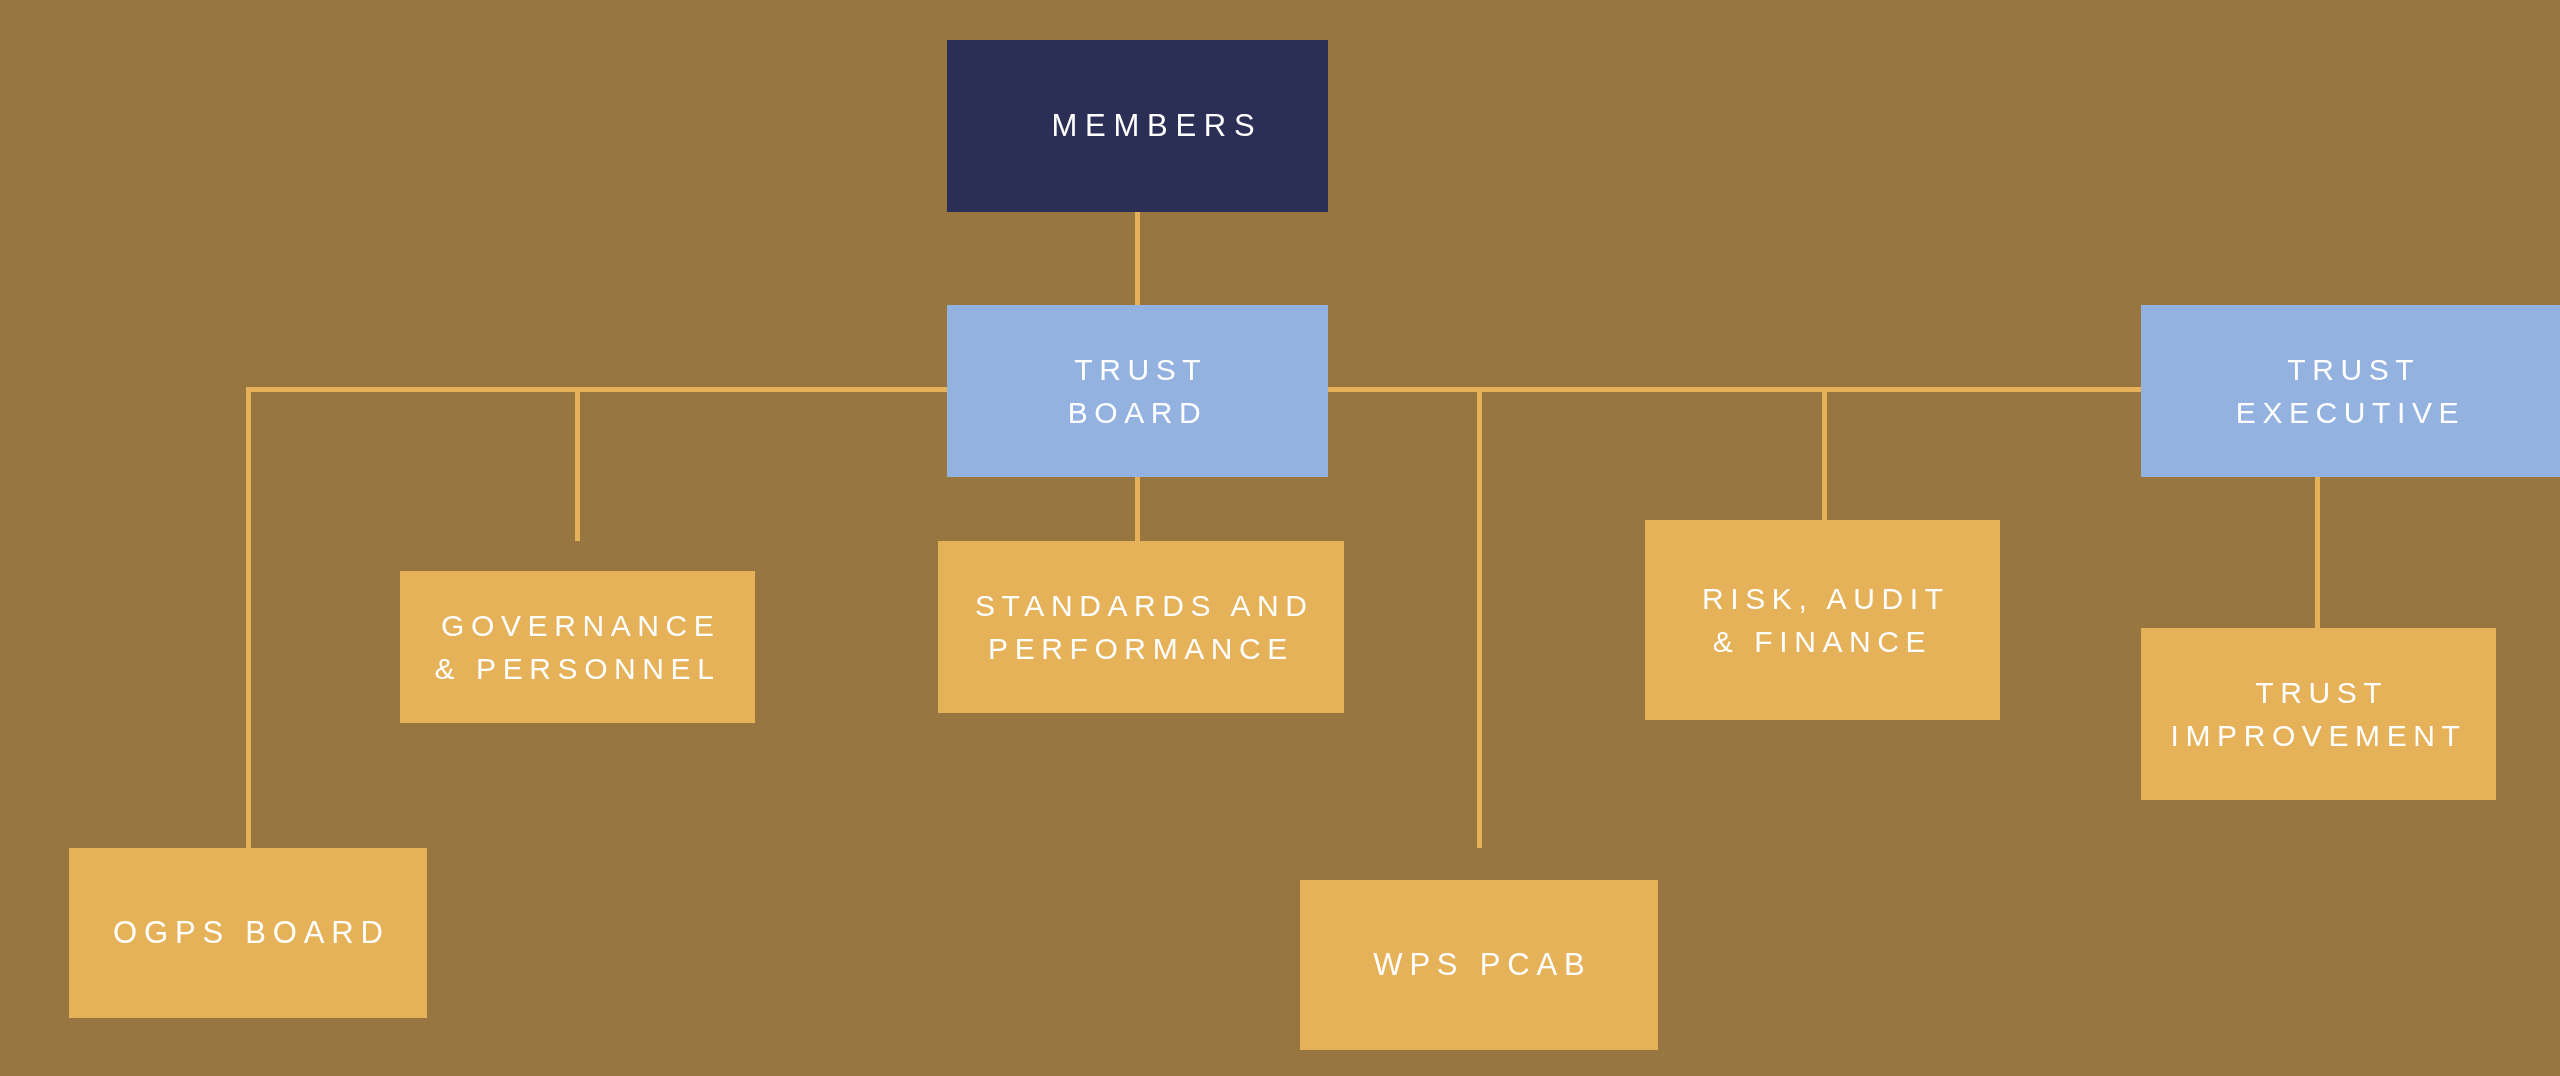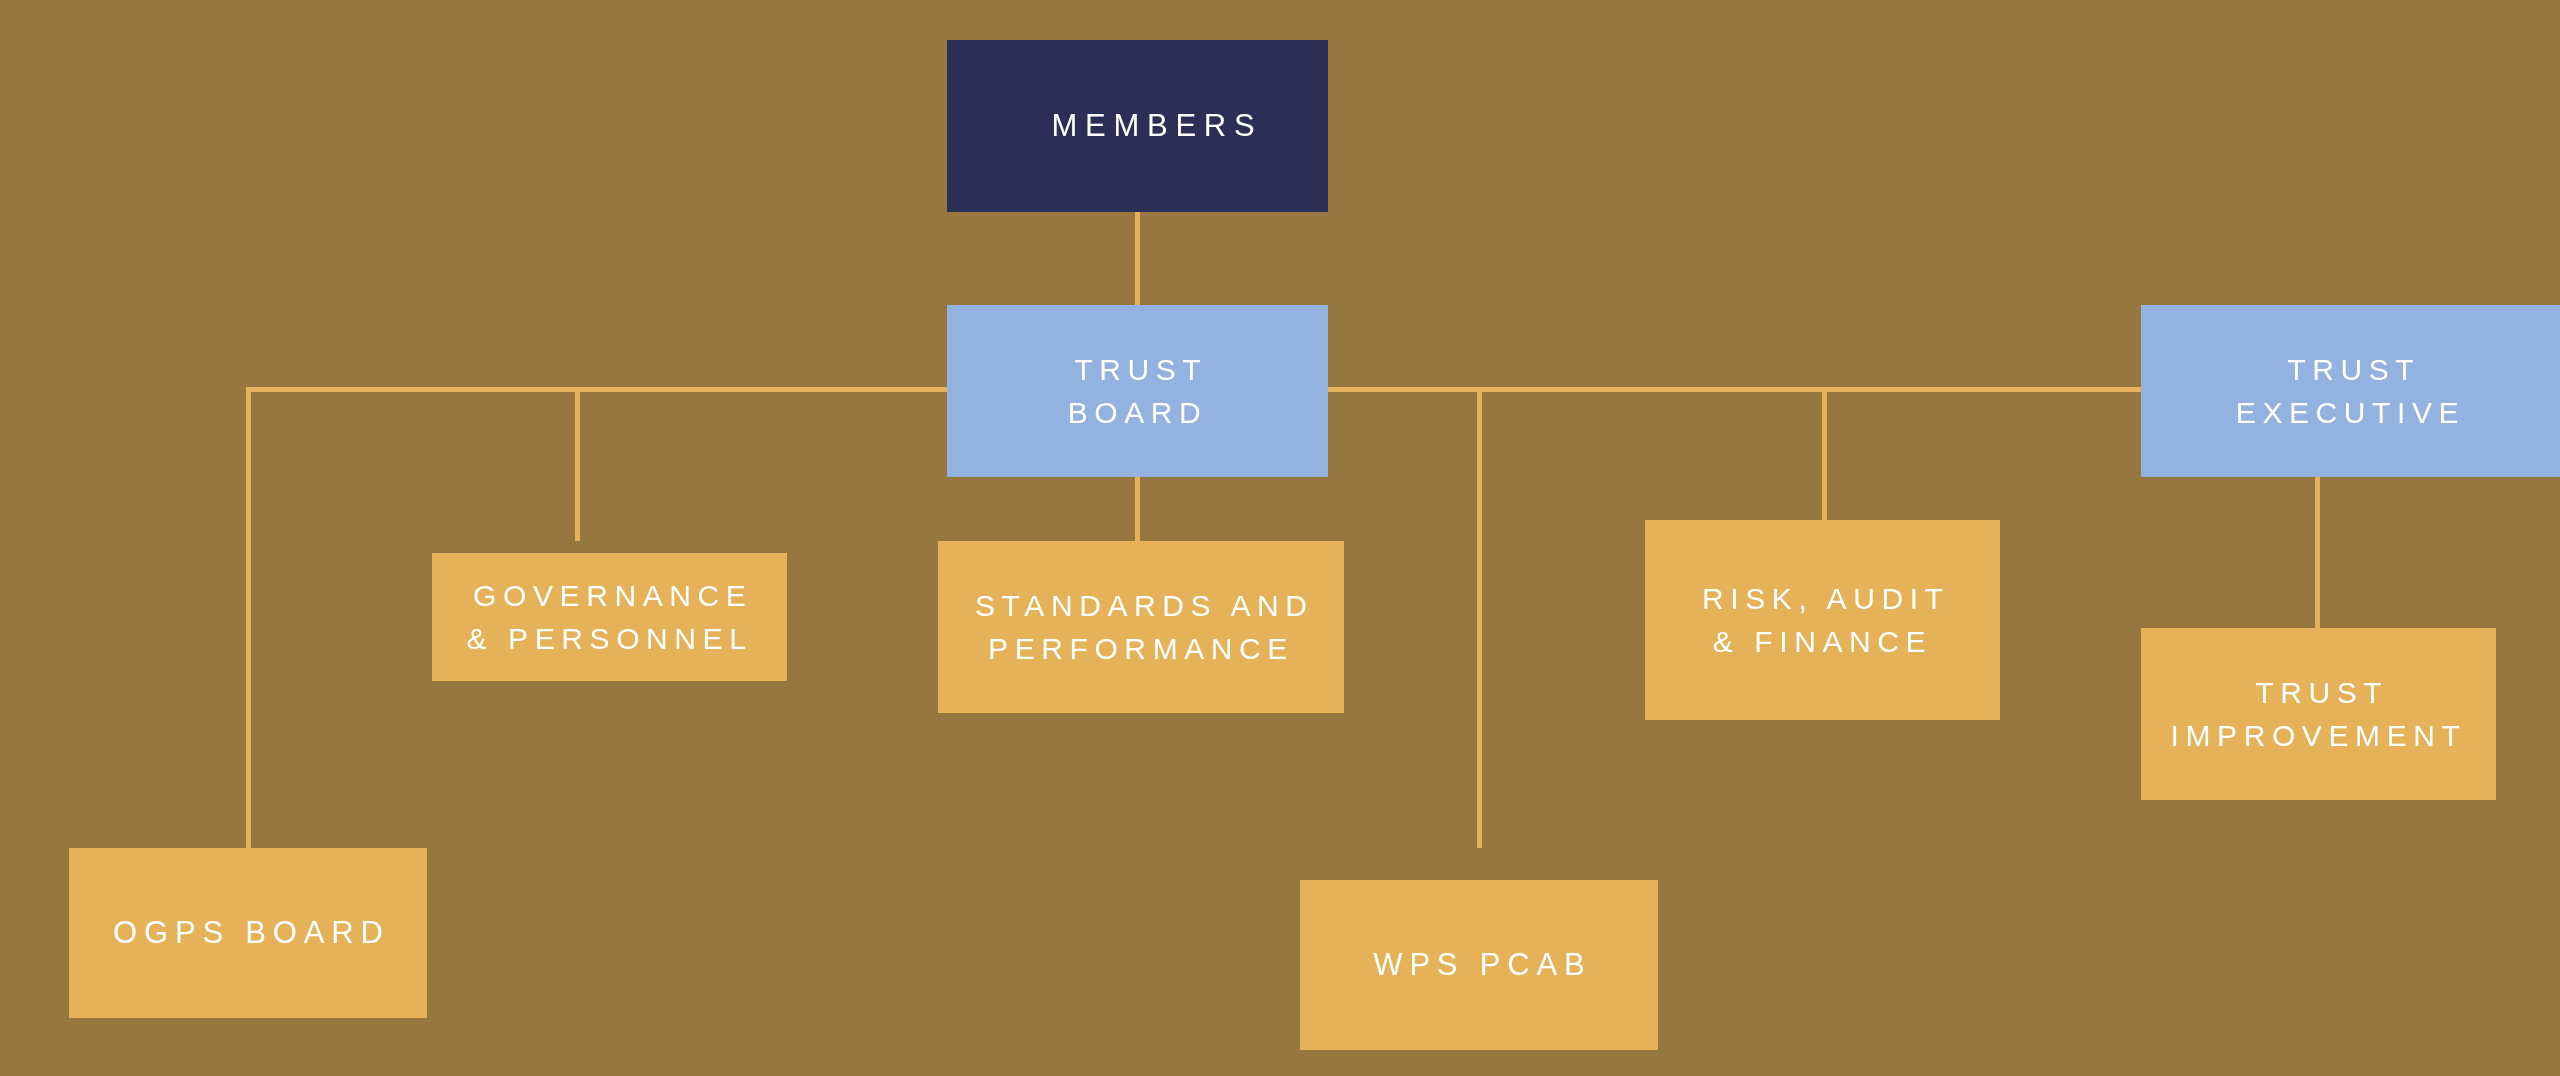--- a/index.html
+++ b/index.html
@@ -81,21 +81,21 @@
   <div class="node node-board" style="left:947px; top:305px; width:381px; height:172px;">
     <span class="label">TRUST
 BOARD</span>
   </div>
 
   <div class="node node-exec" style="left:2141px; top:305px; width:419px; height:172px;">
     <span class="label">TRUST
 EXECUTIVE</span>
   </div>
 
-  <div class="node node-cmte" style="left:400px; top:553px; width:355px; height:128px;margin-left:32px;">
+  <div class="node node-cmte" style="left:400px; top:571px; width:355px; height:152px;">
     <span class="label">GOVERNANCE
 &amp; PERSONNEL</span>
   </div>
 
   <div class="node node-cmte" style="left:938px; top:541px; width:406px; height:172px;align-items:center;">
     <span class="label">STANDARDS AND
 PERFORMANCE</span>
   </div>
 
   <div class="node node-cmte" style="left:1645px; top:520px; width:355px; height:200px;">

